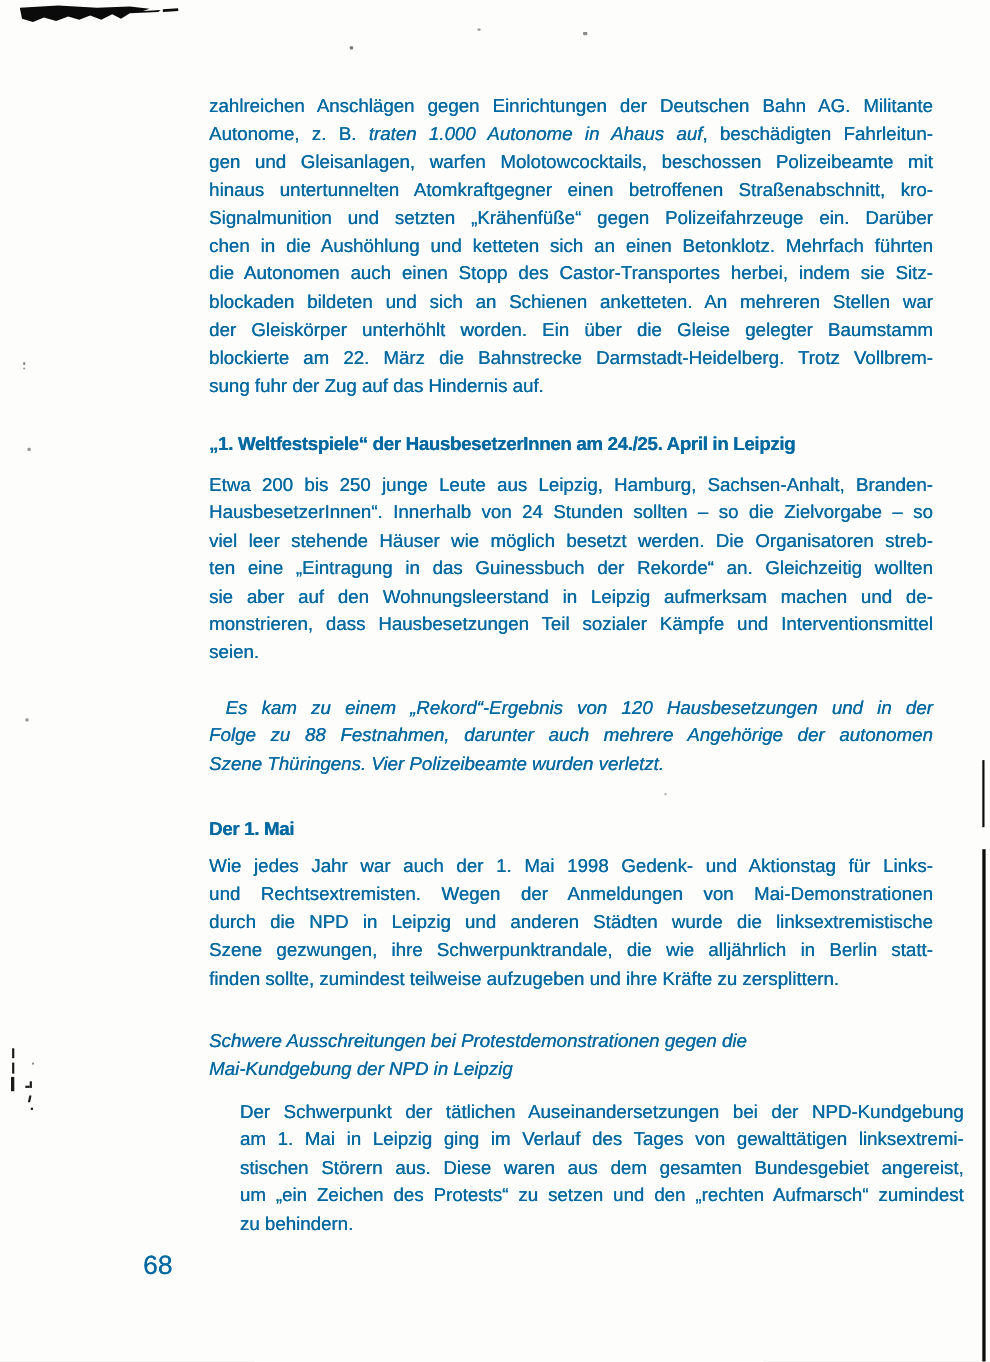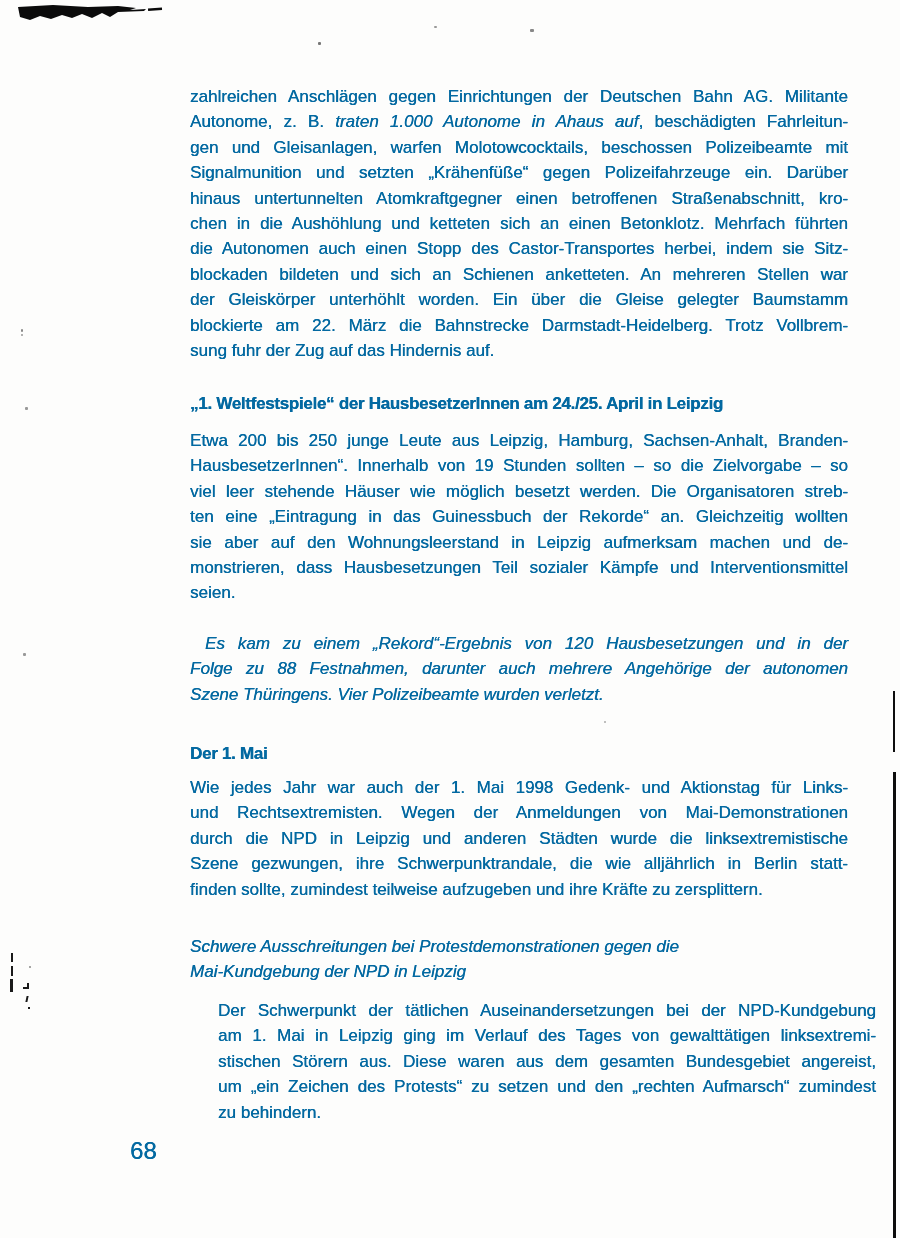--- a/index.html
+++ b/index.html
@@ -70,35 +70,35 @@
   <div class="mark" style="left:28px;top:1007px;width:2px;height:2px;"></div>
   <div class="speck" style="left:29px;top:966px;width:2px;height:2px;background:#888;"></div>
 
   <div class="vrule" style="left:893px;top:691px;width:2px;height:61px;"></div>
   <div class="vrule" style="left:893px;top:772px;width:3px;height:466px;"></div>
 
   <div class="col body-block" style="top:84px;">
     <div class="line">zahlreichen Anschlägen gegen Einrichtungen der Deutschen Bahn AG. Militante</div>
     <div class="line"><span>Autonome, z. B. </span><span class="it">traten 1.000 Autonome in Ahaus auf</span><span>, beschädigten Fahrleitun-</span></div>
     <div class="line">gen und Gleisanlagen, warfen Molotowcocktails, beschossen Polizeibeamte mit</div>
+    <div class="line">hinaus untertunnelten Atomkraftgegner einen betroffenen Straßenabschnitt, kro-</div>
     <div class="line">Signalmunition und setzten „Krähenfüße“ gegen Polizeifahrzeuge ein. Darüber</div>
-    <div class="line">hinaus untertunnelten Atomkraftgegner einen betroffenen Straßenabschnitt, kro-</div>
     <div class="line">chen in die Aushöhlung und ketteten sich an einen Betonklotz. Mehrfach führten</div>
     <div class="line">die Autonomen auch einen Stopp des Castor-Transportes herbei, indem sie Sitz-</div>
     <div class="line">blockaden bildeten und sich an Schienen anketteten. An mehreren Stellen war</div>
     <div class="line">der Gleiskörper unterhöhlt worden. Ein über die Gleise gelegter Baumstamm</div>
     <div class="line">blockierte am 22. März die Bahnstrecke Darmstadt-Heidelberg. Trotz Vollbrem-</div>
     <div class="line last">sung fuhr der Zug auf das Hindernis auf.</div>
   </div>
 
   <div class="col heading" style="top:391px;">„1. Weltfestspiele“ der HausbesetzerInnen am 24./25. April in Leipzig</div>
 
   <div class="col body-block" style="top:428px;">
     <div class="line">Etwa 200 bis 250 junge Leute aus Leipzig, Hamburg, Sachsen-Anhalt, Branden-</div>
-    <div class="line">HausbesetzerInnen“. Innerhalb von 19 Stunden sollten – so die Zielvorgabe – so</div>
+    <div class="line">HausbesetzerInnen“. Innerhalb von 24 Stunden sollten – so die Zielvorgabe – so</div>
     <div class="line">viel leer stehende Häuser wie möglich besetzt werden. Die Organisatoren streb-</div>
     <div class="line">ten eine „Eintragung in das Guinessbuch der Rekorde“ an. Gleichzeitig wollten</div>
     <div class="line">sie aber auf den Wohnungsleerstand in Leipzig aufmerksam machen und de-</div>
     <div class="line">monstrieren, dass Hausbesetzungen Teil sozialer Kämpfe und Interventionsmittel</div>
     <div class="line last">seien.</div>
   </div>
 
   <div class="col body-block" style="top:631px;font-style:italic;">
     <div class="line indent">Es kam zu einem „Rekord“-Ergebnis von 120 Hausbesetzungen und in der</div>
     <div class="line">Folge zu 88 Festnahmen, darunter auch mehrere Angehörige der autonomen</div>

